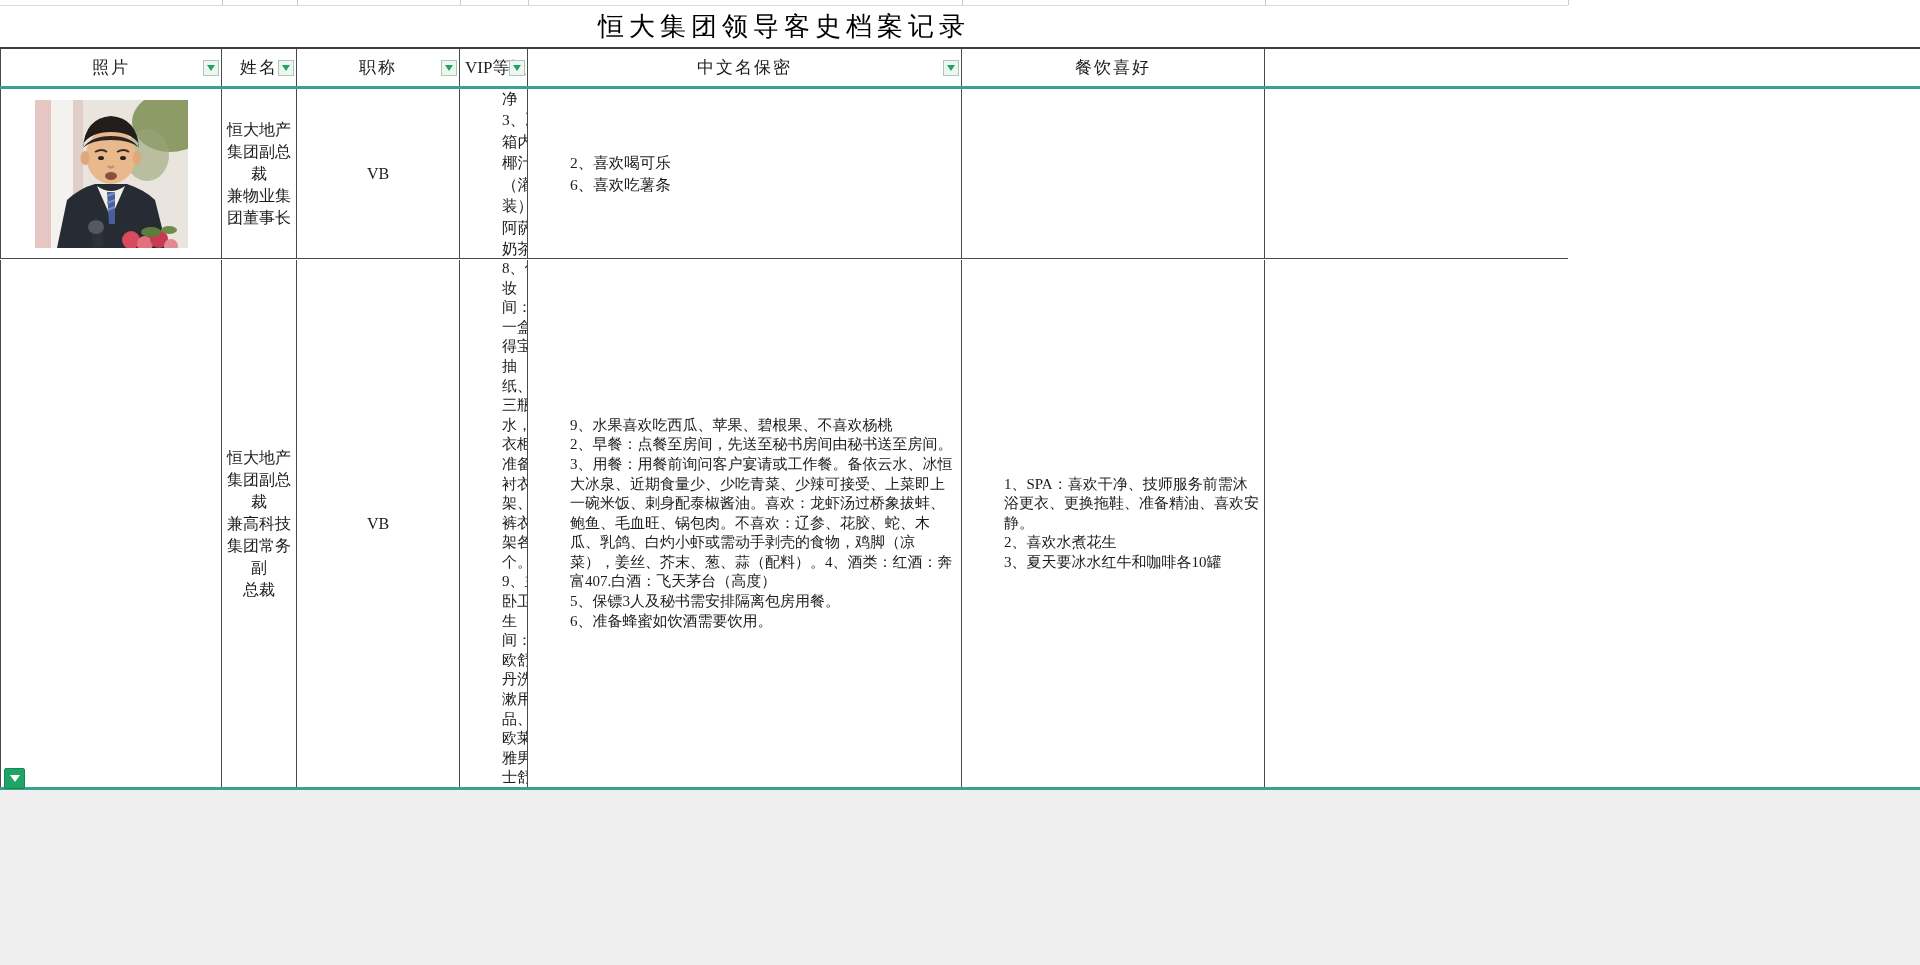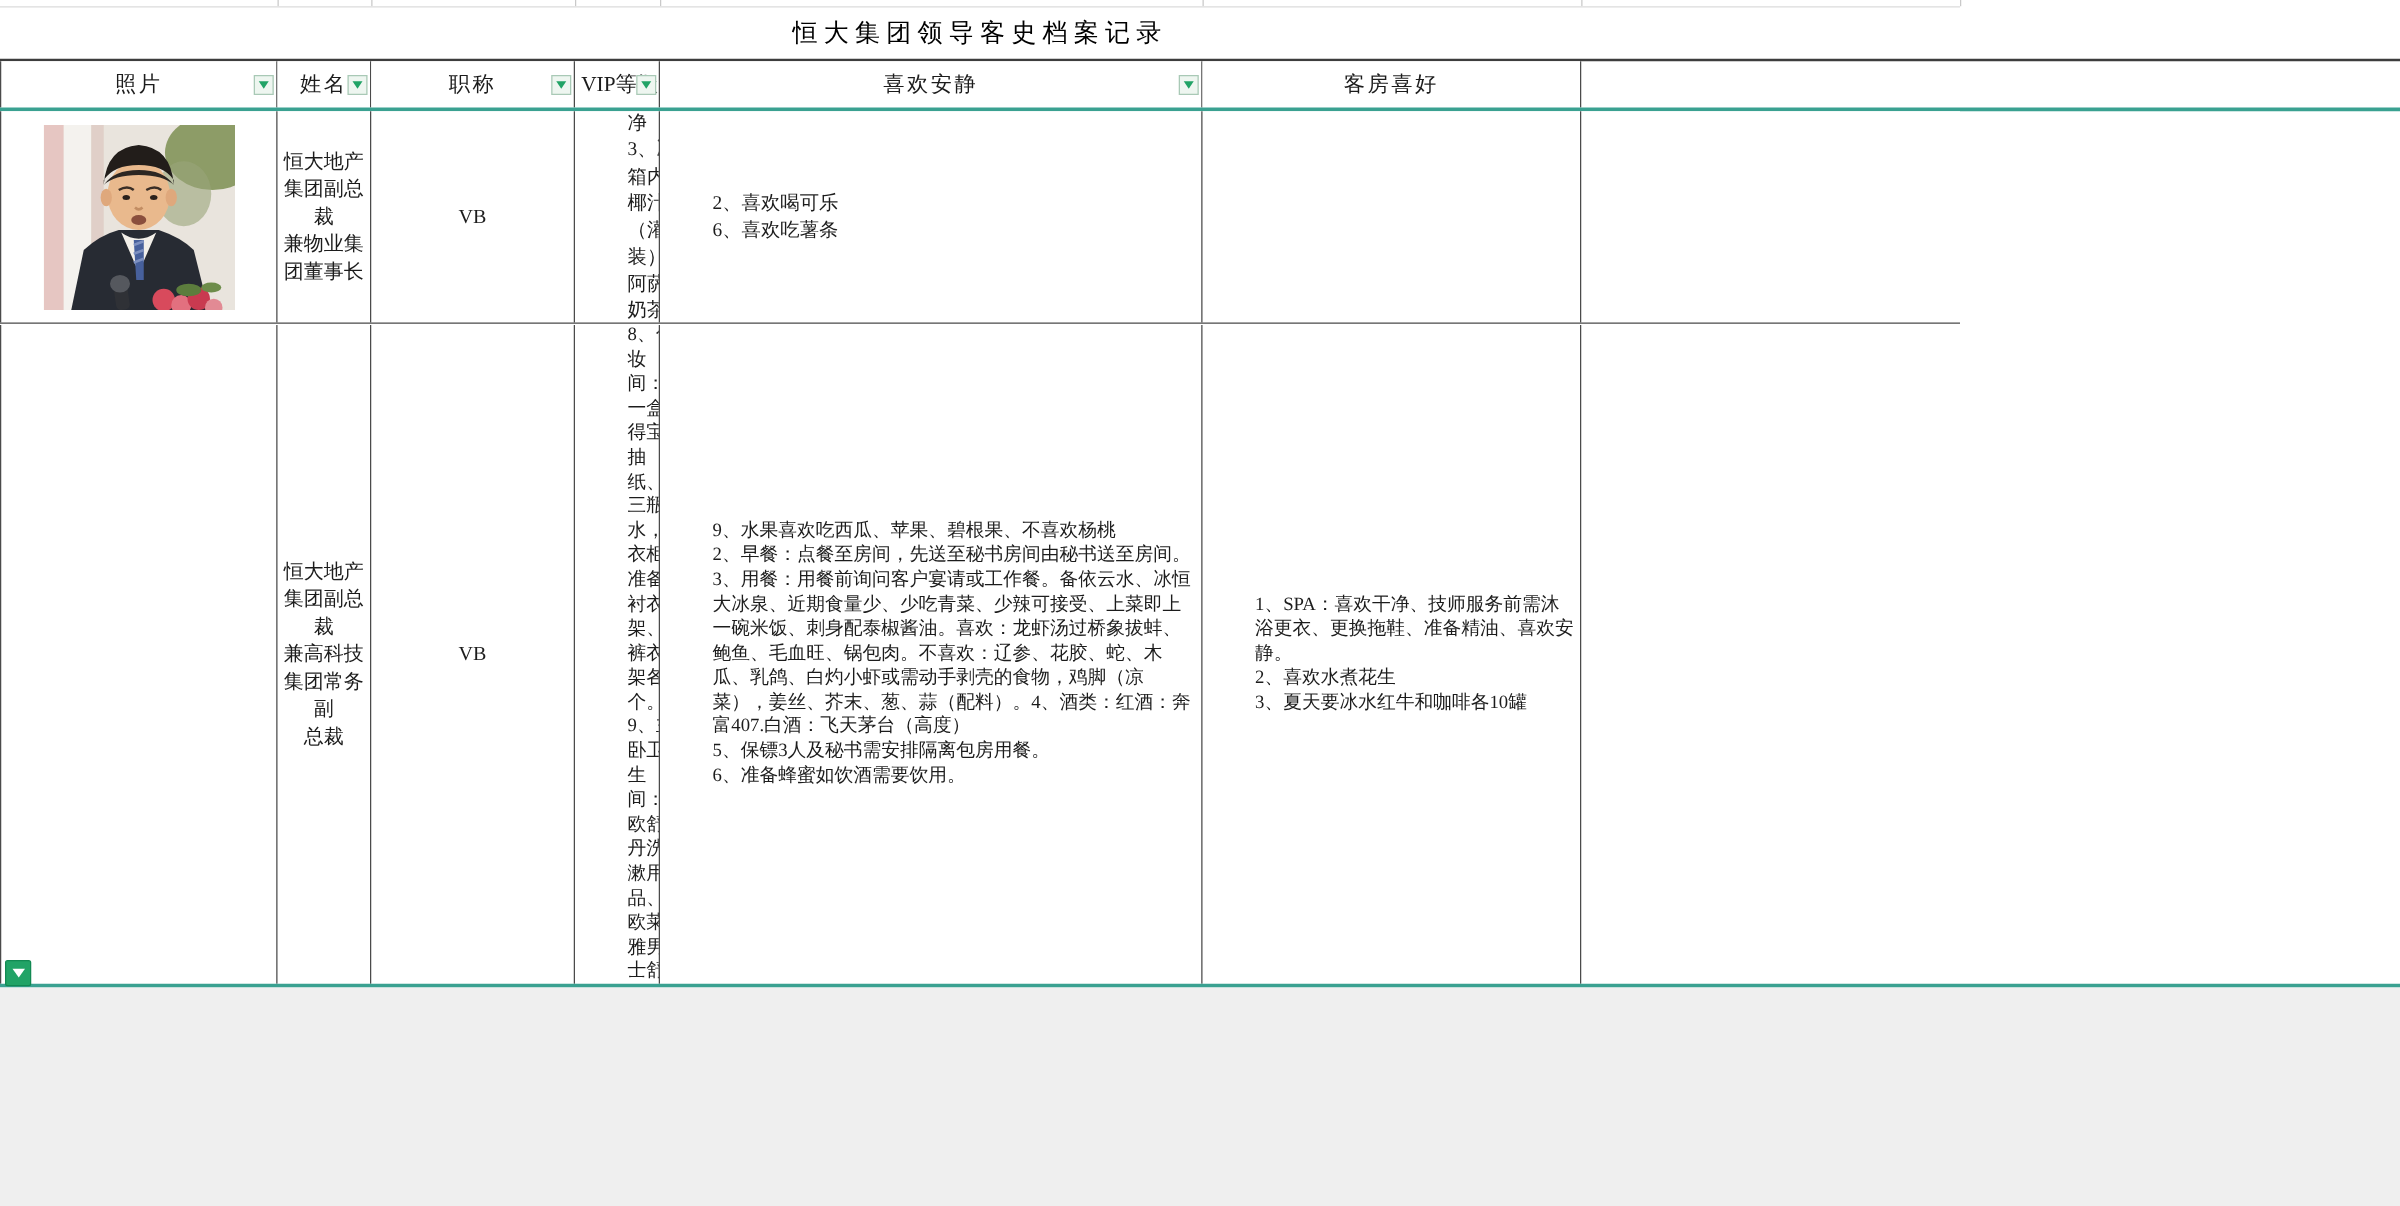--- a/index.html
+++ b/index.html
@@ -7,21 +7,21 @@
               font-family:"Liberation Serif","DejaVu Serif",serif; color:#1c1c1c; }
   .sheet { position:absolute; left:0; top:0; width:1920px; height:965px; background:#fff; }
 
   
   .top-strip { position:absolute; left:0; top:0; width:1920px; height:6px; }
   .top-strip .vstub { position:absolute; top:0; width:1px; height:5px; background:#c9c9c9; }
   .top-strip .hline { position:absolute; left:0; top:5px; width:1568px; height:1px; background:#dcdcdc; }
 
   .title-row { position:absolute; left:0; top:6px; width:1568px; height:41px;
                display:flex; align-items:center; justify-content:center; }
-  .title-row .title { font-size:20px; letter-spacing:5px; color:#000; }
+  .title-row .title { font-size:26px; letter-spacing:5px; color:#000; }
 
   .hline-dark { position:absolute; left:0; top:47px; width:1920px; height:2px; background:#3d3d3d; }
 
   .grid-cols { display:grid; grid-template-columns:222px 75px 163px 68px 434px 303px 303px; }
 
   .header-row { position:absolute; left:0; top:49px; width:1568px; height:37px;font-family:Liberation Serif, serif; }
   .hcell { position:relative; display:flex; align-items:center; justify-content:center;
            font-size:17px; letter-spacing:2px; border-right:1px solid #4a4a4a; overflow:hidden;
            background:#fff; white-space:nowrap; }
   .hcell:first-child { border-left:1px solid #4a4a4a; }
@@ -98,27 +98,27 @@
           <span class="arrow"></span>
         </span>
     </div>
     <div class="hcell vip">
       <span>VIP等级</span>
       <span class="filter-btn">
           <span class="arrow"></span>
         </span>
     </div>
     <div class="hcell">
-      <span>喜欢安静</span>
-      <span class="filter-btn">
-          <span class="arrow"></span>
-        </span>
-    </div>
-    <div class="hcell">
-      <span>客房喜好</span>
+      <span>中文名保密</span>
+      <span class="filter-btn">
+          <span class="arrow"></span>
+        </span>
+    </div>
+    <div class="hcell">
+      <span>餐饮喜好</span>
     </div>
   </div>
   <div class="teal-line-a"></div>
 
   <div class="body-row row1 grid-cols">
     <div class="bcell center">
       <div class="photo-wrap">
         <svg width="153" height="148" viewBox="0 0 153 148" aria-hidden="true">
           <rect x="0" y="0" width="153" height="148" fill="#e9e4dd"></rect>
           <rect x="0" y="0" width="16" height="148" fill="#e6c6c2"></rect>

